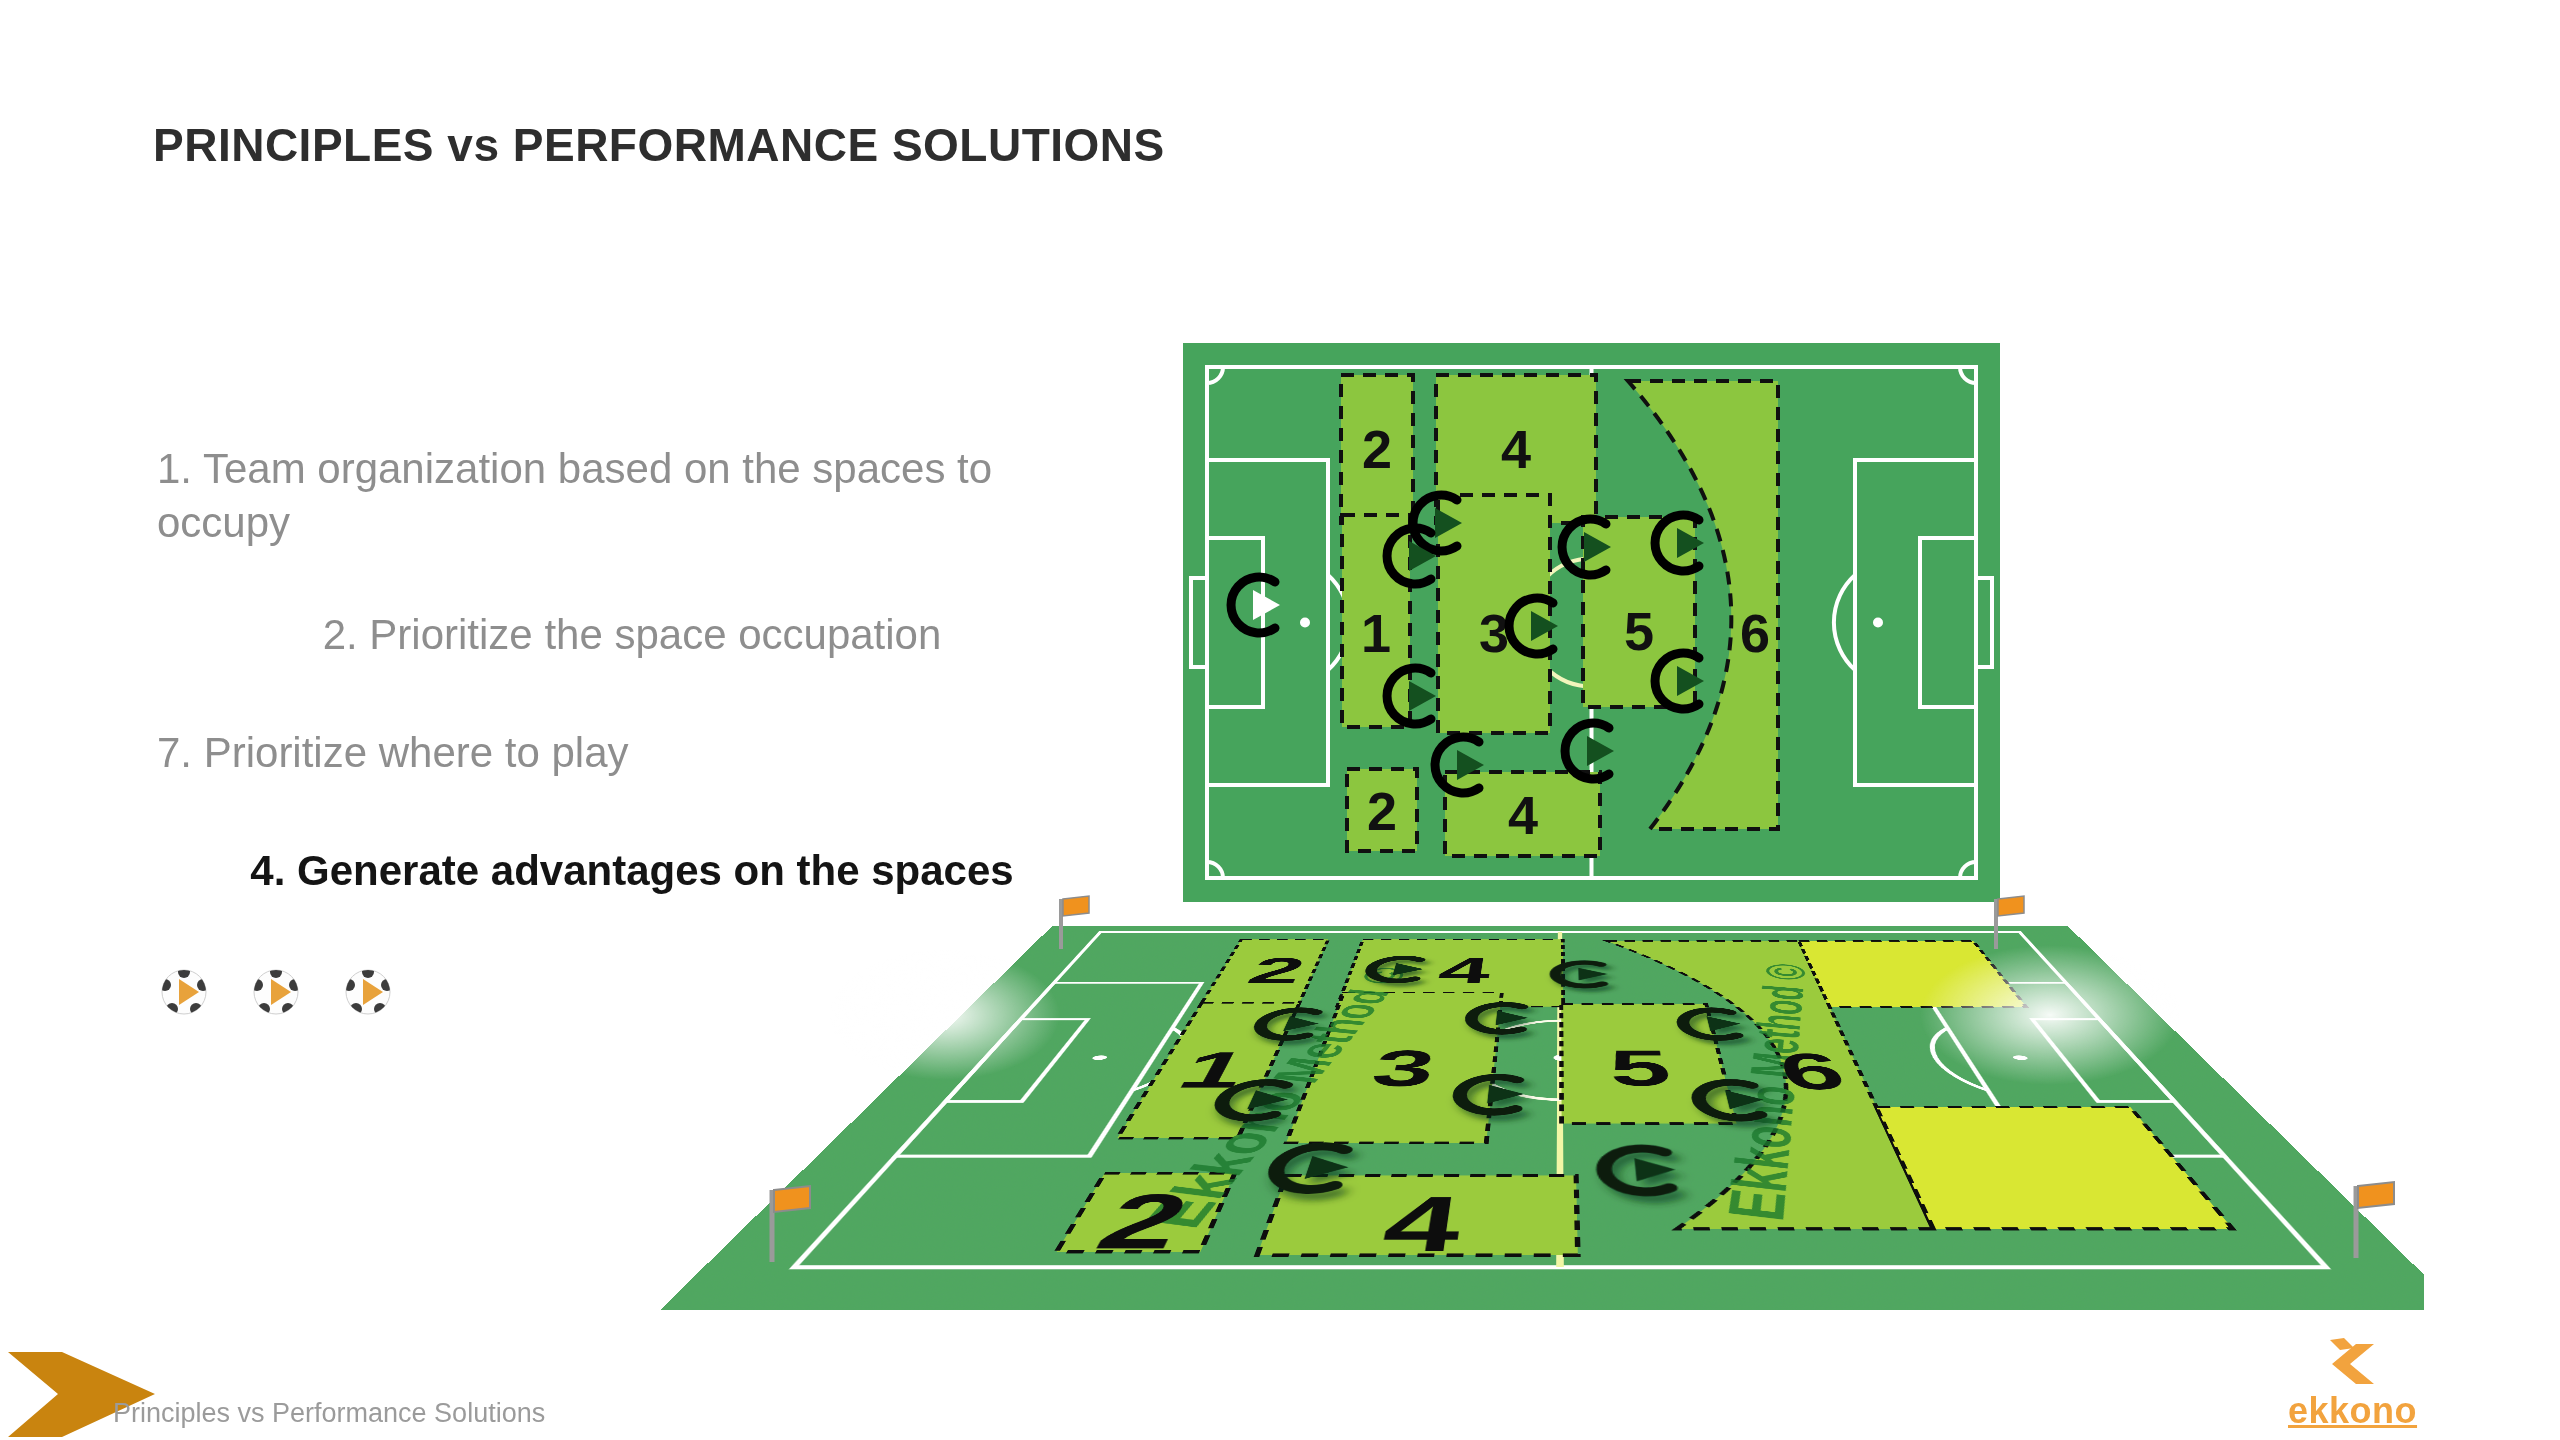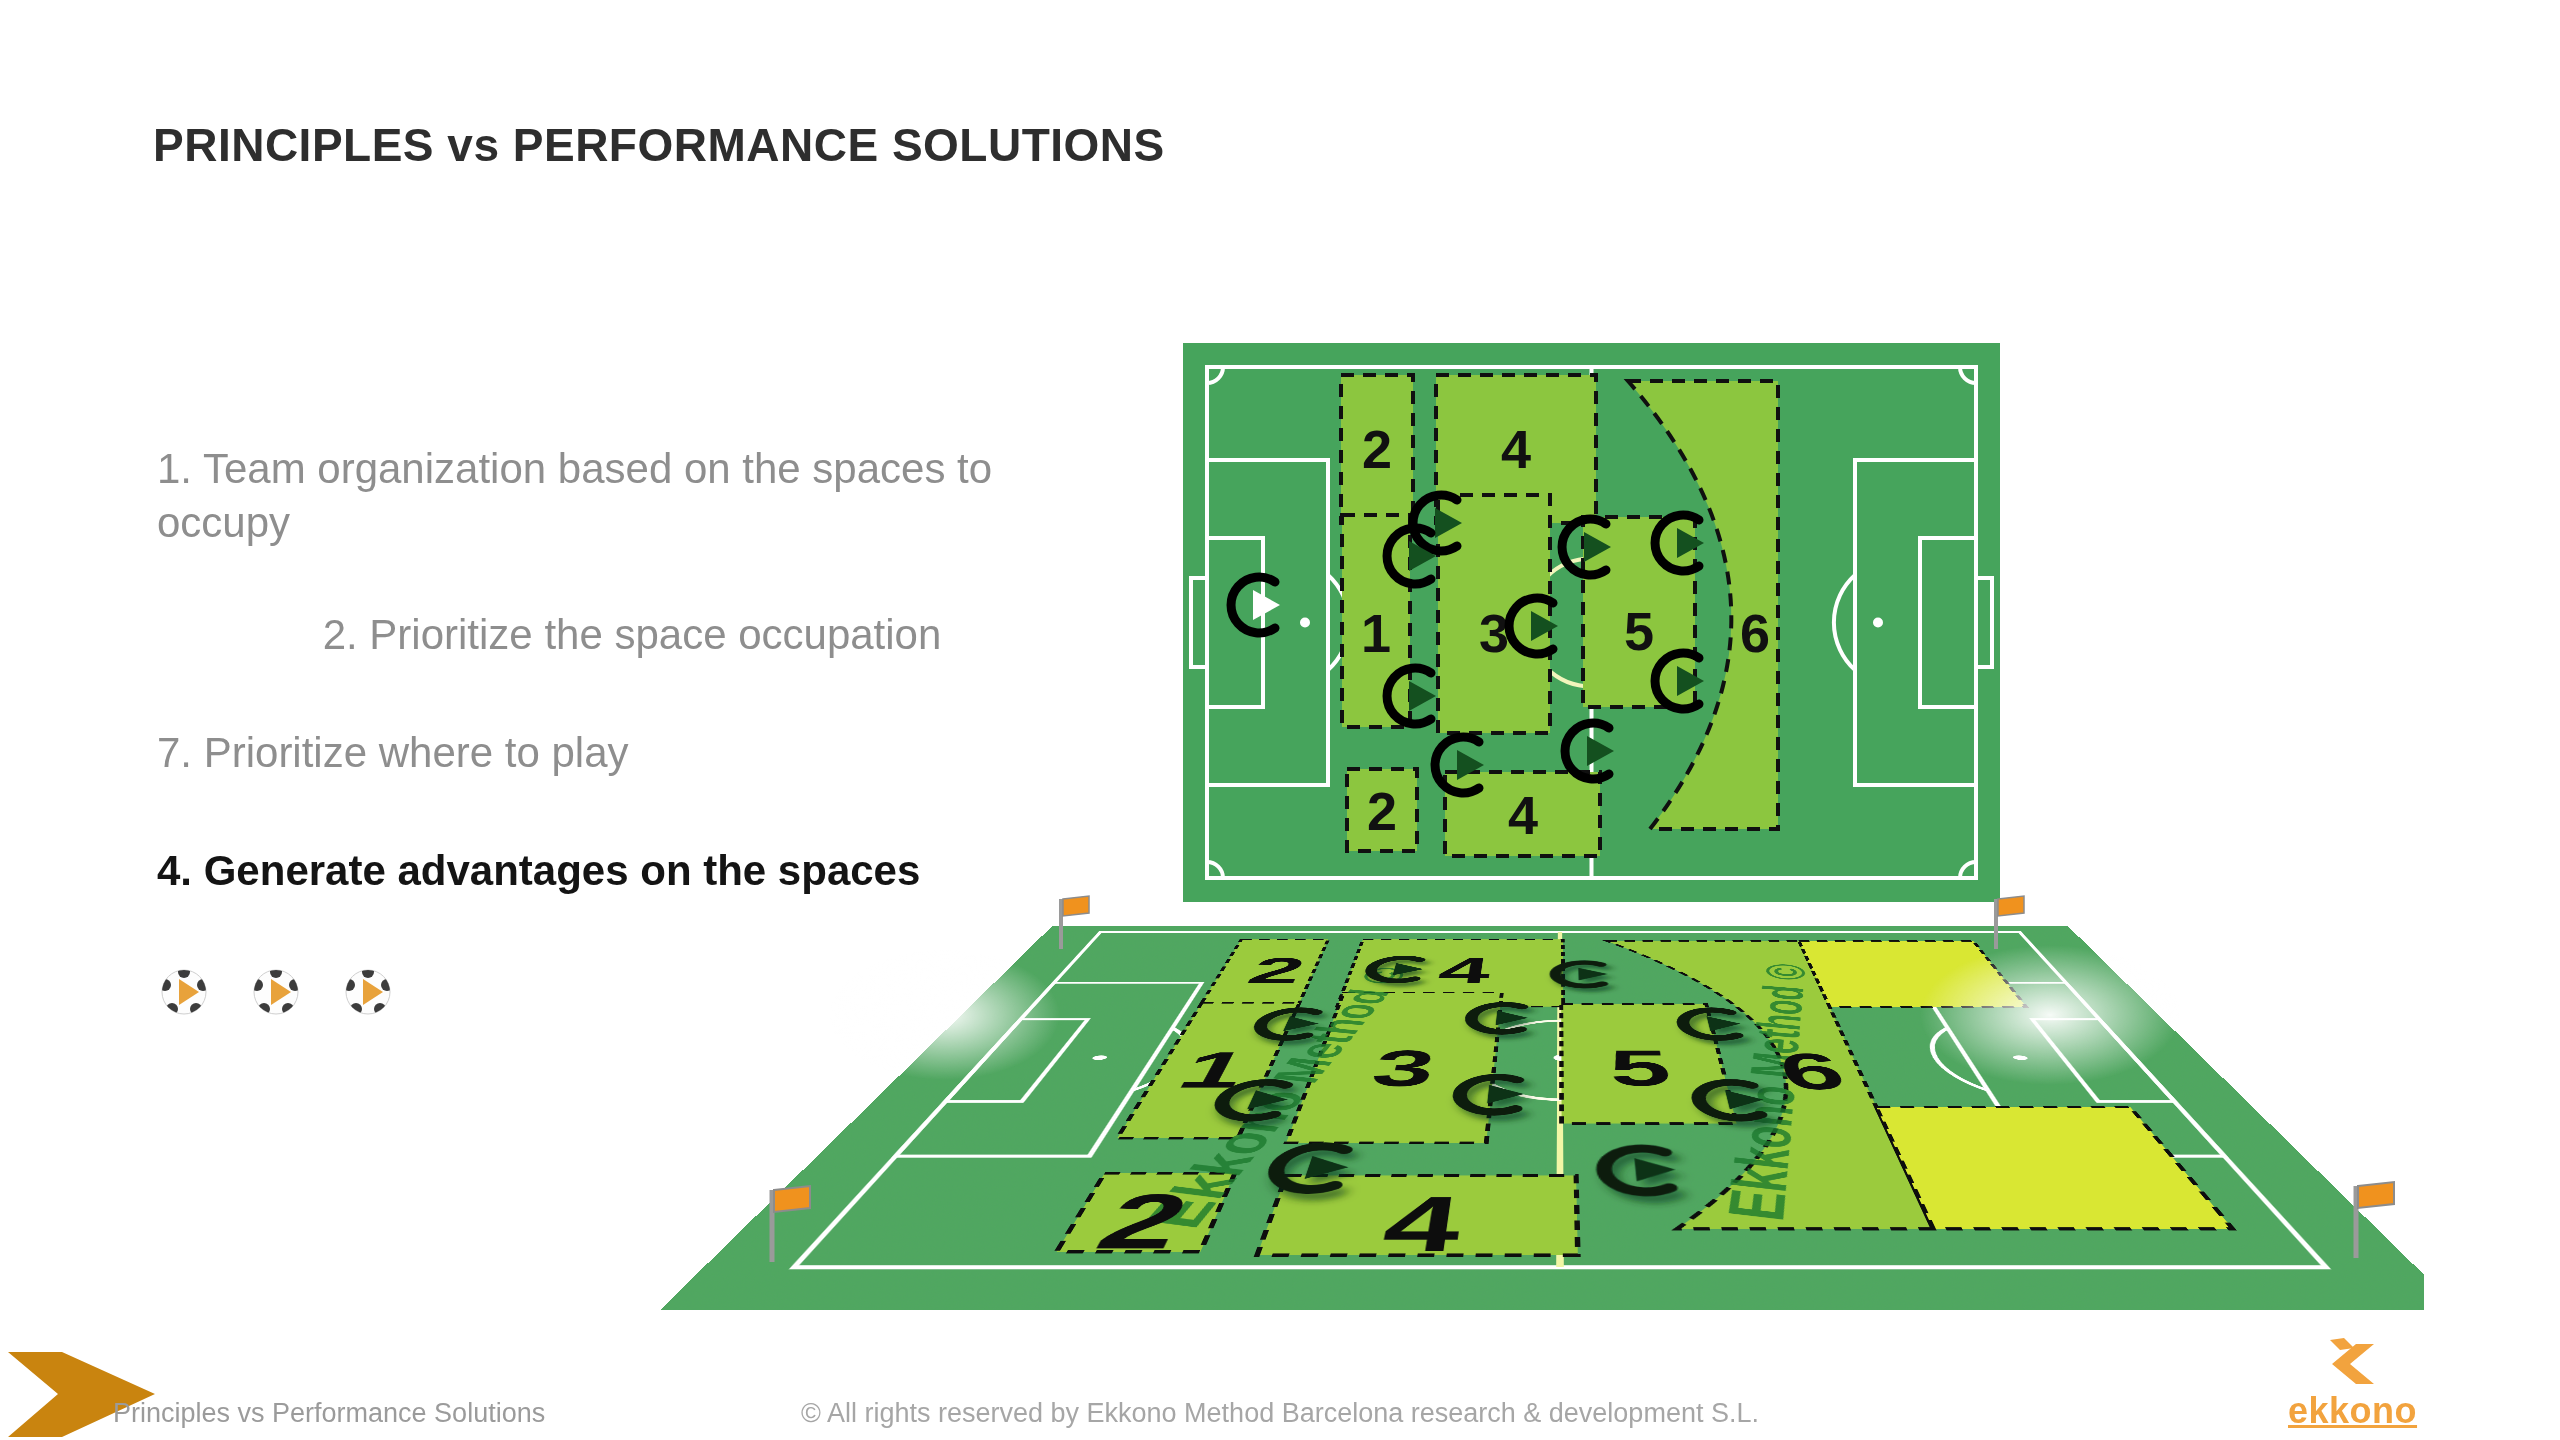--- a/index.html
+++ b/index.html
@@ -8,21 +8,21 @@
 
   .title{position:absolute;left:153px;top:118px;font-size:46px;font-weight:700;
          color:#2e2e2e;letter-spacing:.5px;}
   .heading{position:absolute;left:153px;top:288px;font-size:52px;font-weight:700;color:#1a1a1a;}
 
   .list{position:absolute;left:157px;top:0;width:950px;}
   .item{position:absolute;left:0;width:950px;font-size:42px;line-height:1.28;color:#8e8e8e;}
   .item.i1{top:442px;}
   .item.i2{top:608px;text-align:center;}
   .item.i3{top:726px;}
-  .item.i4{top:844px;color:#141414;font-weight:700;}
+  .item.i4{top:844px;color:#141414;font-weight:700;text-align:center;}
 
   .play-row{position:absolute;left:160px;top:968px;display:flex;gap:44px;}
   .play-btn{width:48px;height:48px;cursor:pointer;}
 
   .top-field{position:absolute;left:1183px;top:343px;width:817px;height:559px;}
   .zl{font-size:54px;font-weight:600;fill:#111;text-anchor:middle;dominant-baseline:central;}
 
   .bottom-wrap{position:absolute;left:660px;top:926px;width:1800px;height:384px;}
   .bottom-3d{position:absolute;left:0;bottom:0;width:1800px;height:1060px;
              transform-origin:50% 100%;
@@ -261,21 +261,20 @@
     <polygon points="12,8 48,4 48,26 12,30" fill="#f0921e" stroke="#8c8c8c" stroke-width="2"></polygon>
   </svg>
 
   <div class="glare" style="left:830px;top:950px;width:230px;height:130px;"></div>
   <div class="glare" style="left:1920px;top:945px;width:260px;height:140px;"></div>
 
   <svg class="footer-left" style="left:0;top:1352px;" width="170" height="85">
     <polygon points="8,0 62,0 155,42 62,85 8,85 58,42" fill="#c9840f"></polygon>
   </svg>
   <div class="footer-left-label">Principles vs Performance Solutions</div>
-  <div class="footer-center">©  All rights reserved by Ekkono Method Barcelona research &amp; development S.L.</div>
 
   <div class="brand">
     <svg width="64" height="52" viewBox="0 0 64 52">
       <polygon points="14,2 28,0 38,10 24,12" fill="#f2a33e"></polygon>
       <polygon points="40,6 58,6 34,26 58,46 40,46 16,26" fill="#f2a33e"></polygon>
     </svg>
     <div class="brand-word">ekkono</div>
   </div>
 
 </div>

